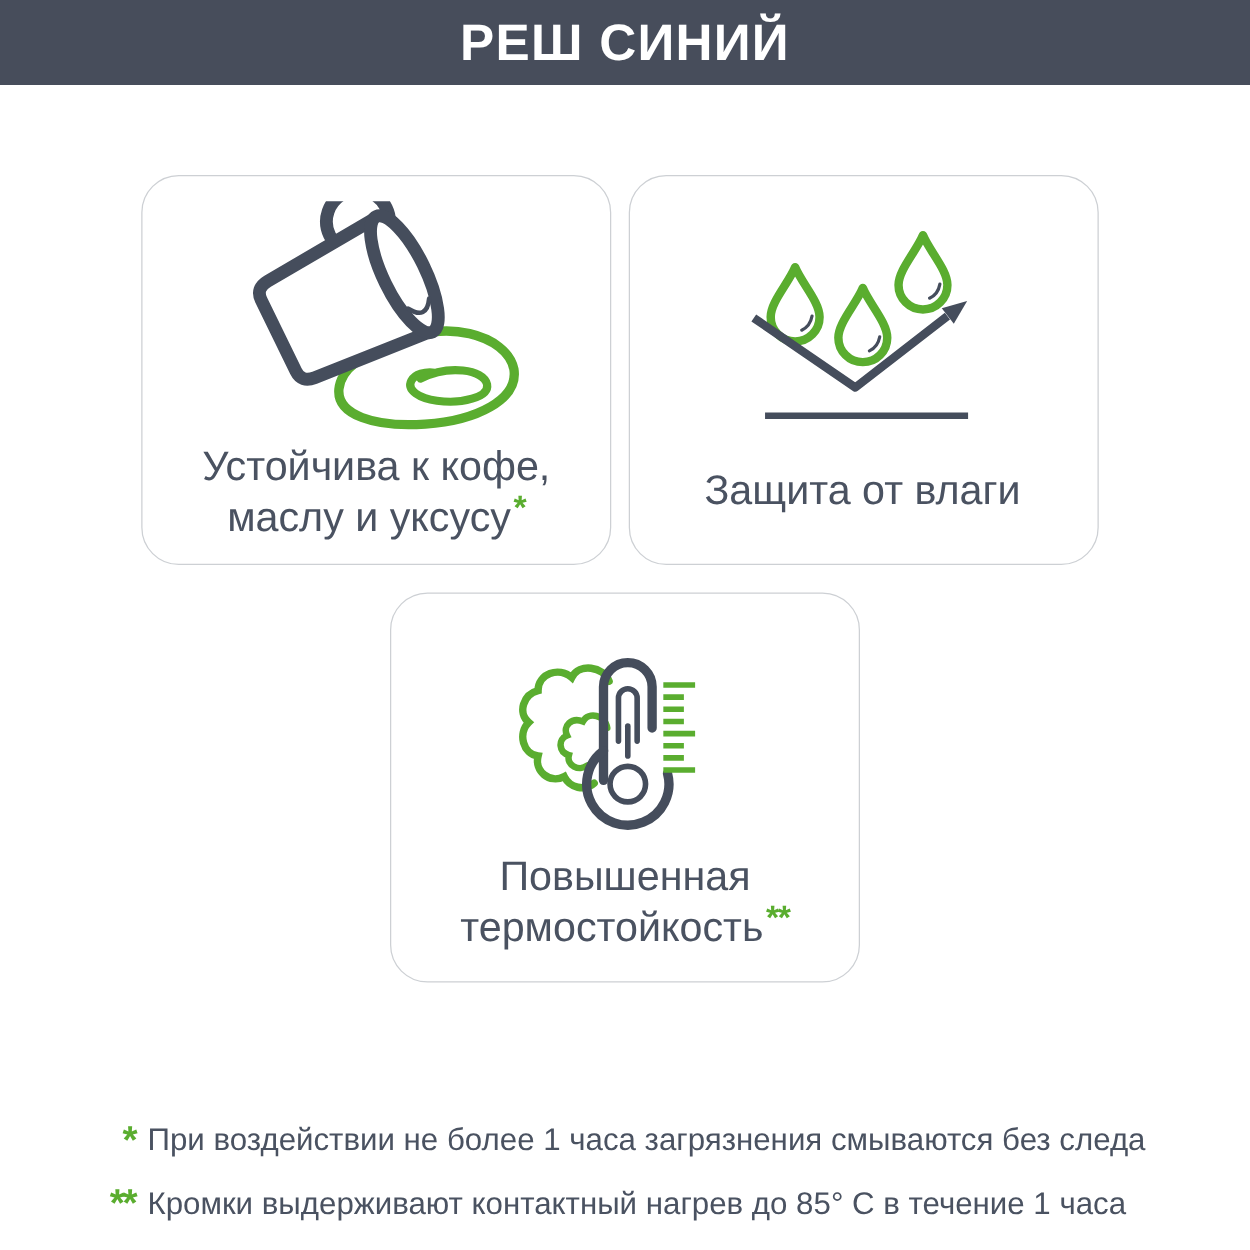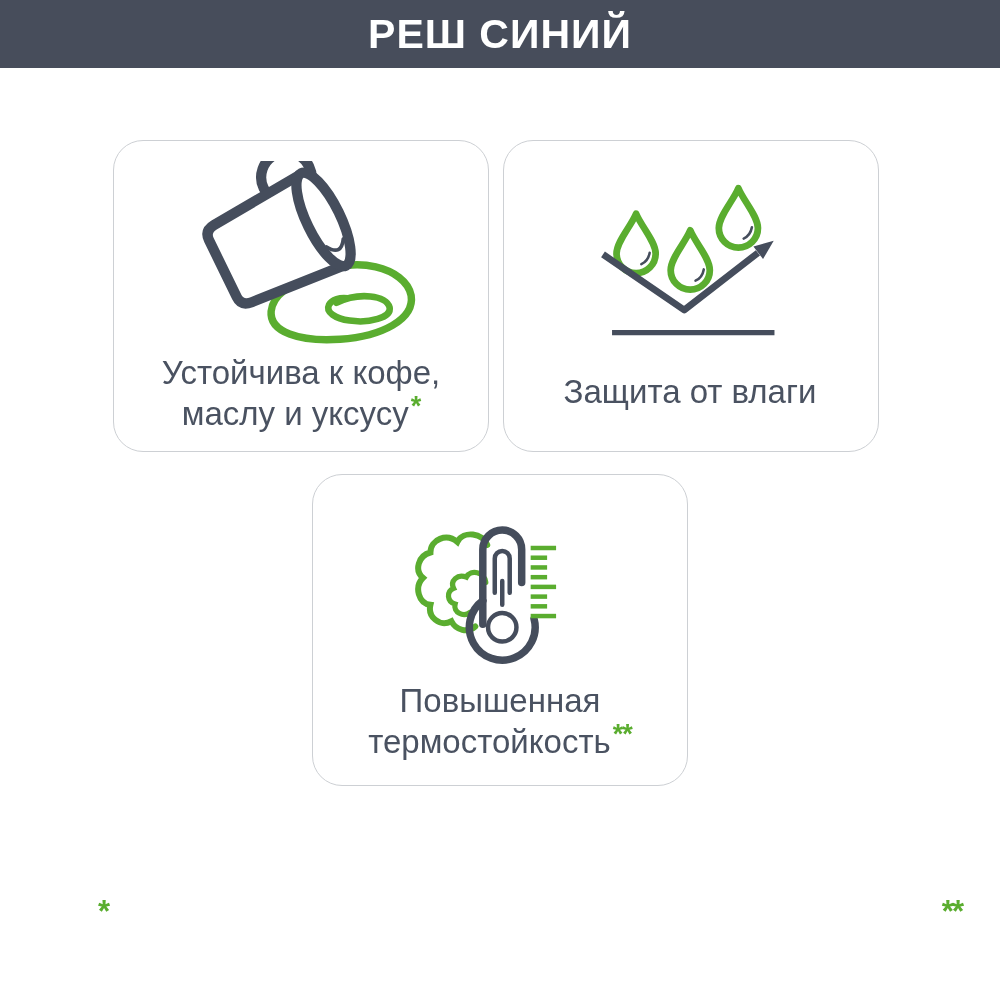--- a/index.html
+++ b/index.html
@@ -135,16 +135,18 @@
       </svg>
     </div>
     <p class="caption">
       <span>Повышенная</span><br>
       <span>термостойкость</span><span class="ast">**</span>
     </p>
   </section>
 
   <div class="footnotes">
     <span class="fn-marker">*</span>
+    <span class="fn-text">При воздействии не более 1 часа загрязнения смываются без следа</span>
     <span class="fn-marker">**</span>
+    <span class="fn-text">Кромки выдерживают контактный нагрев до 85° C в течение 1 часа</span>
   </div>
 
 </div>
 
 </body></html>

